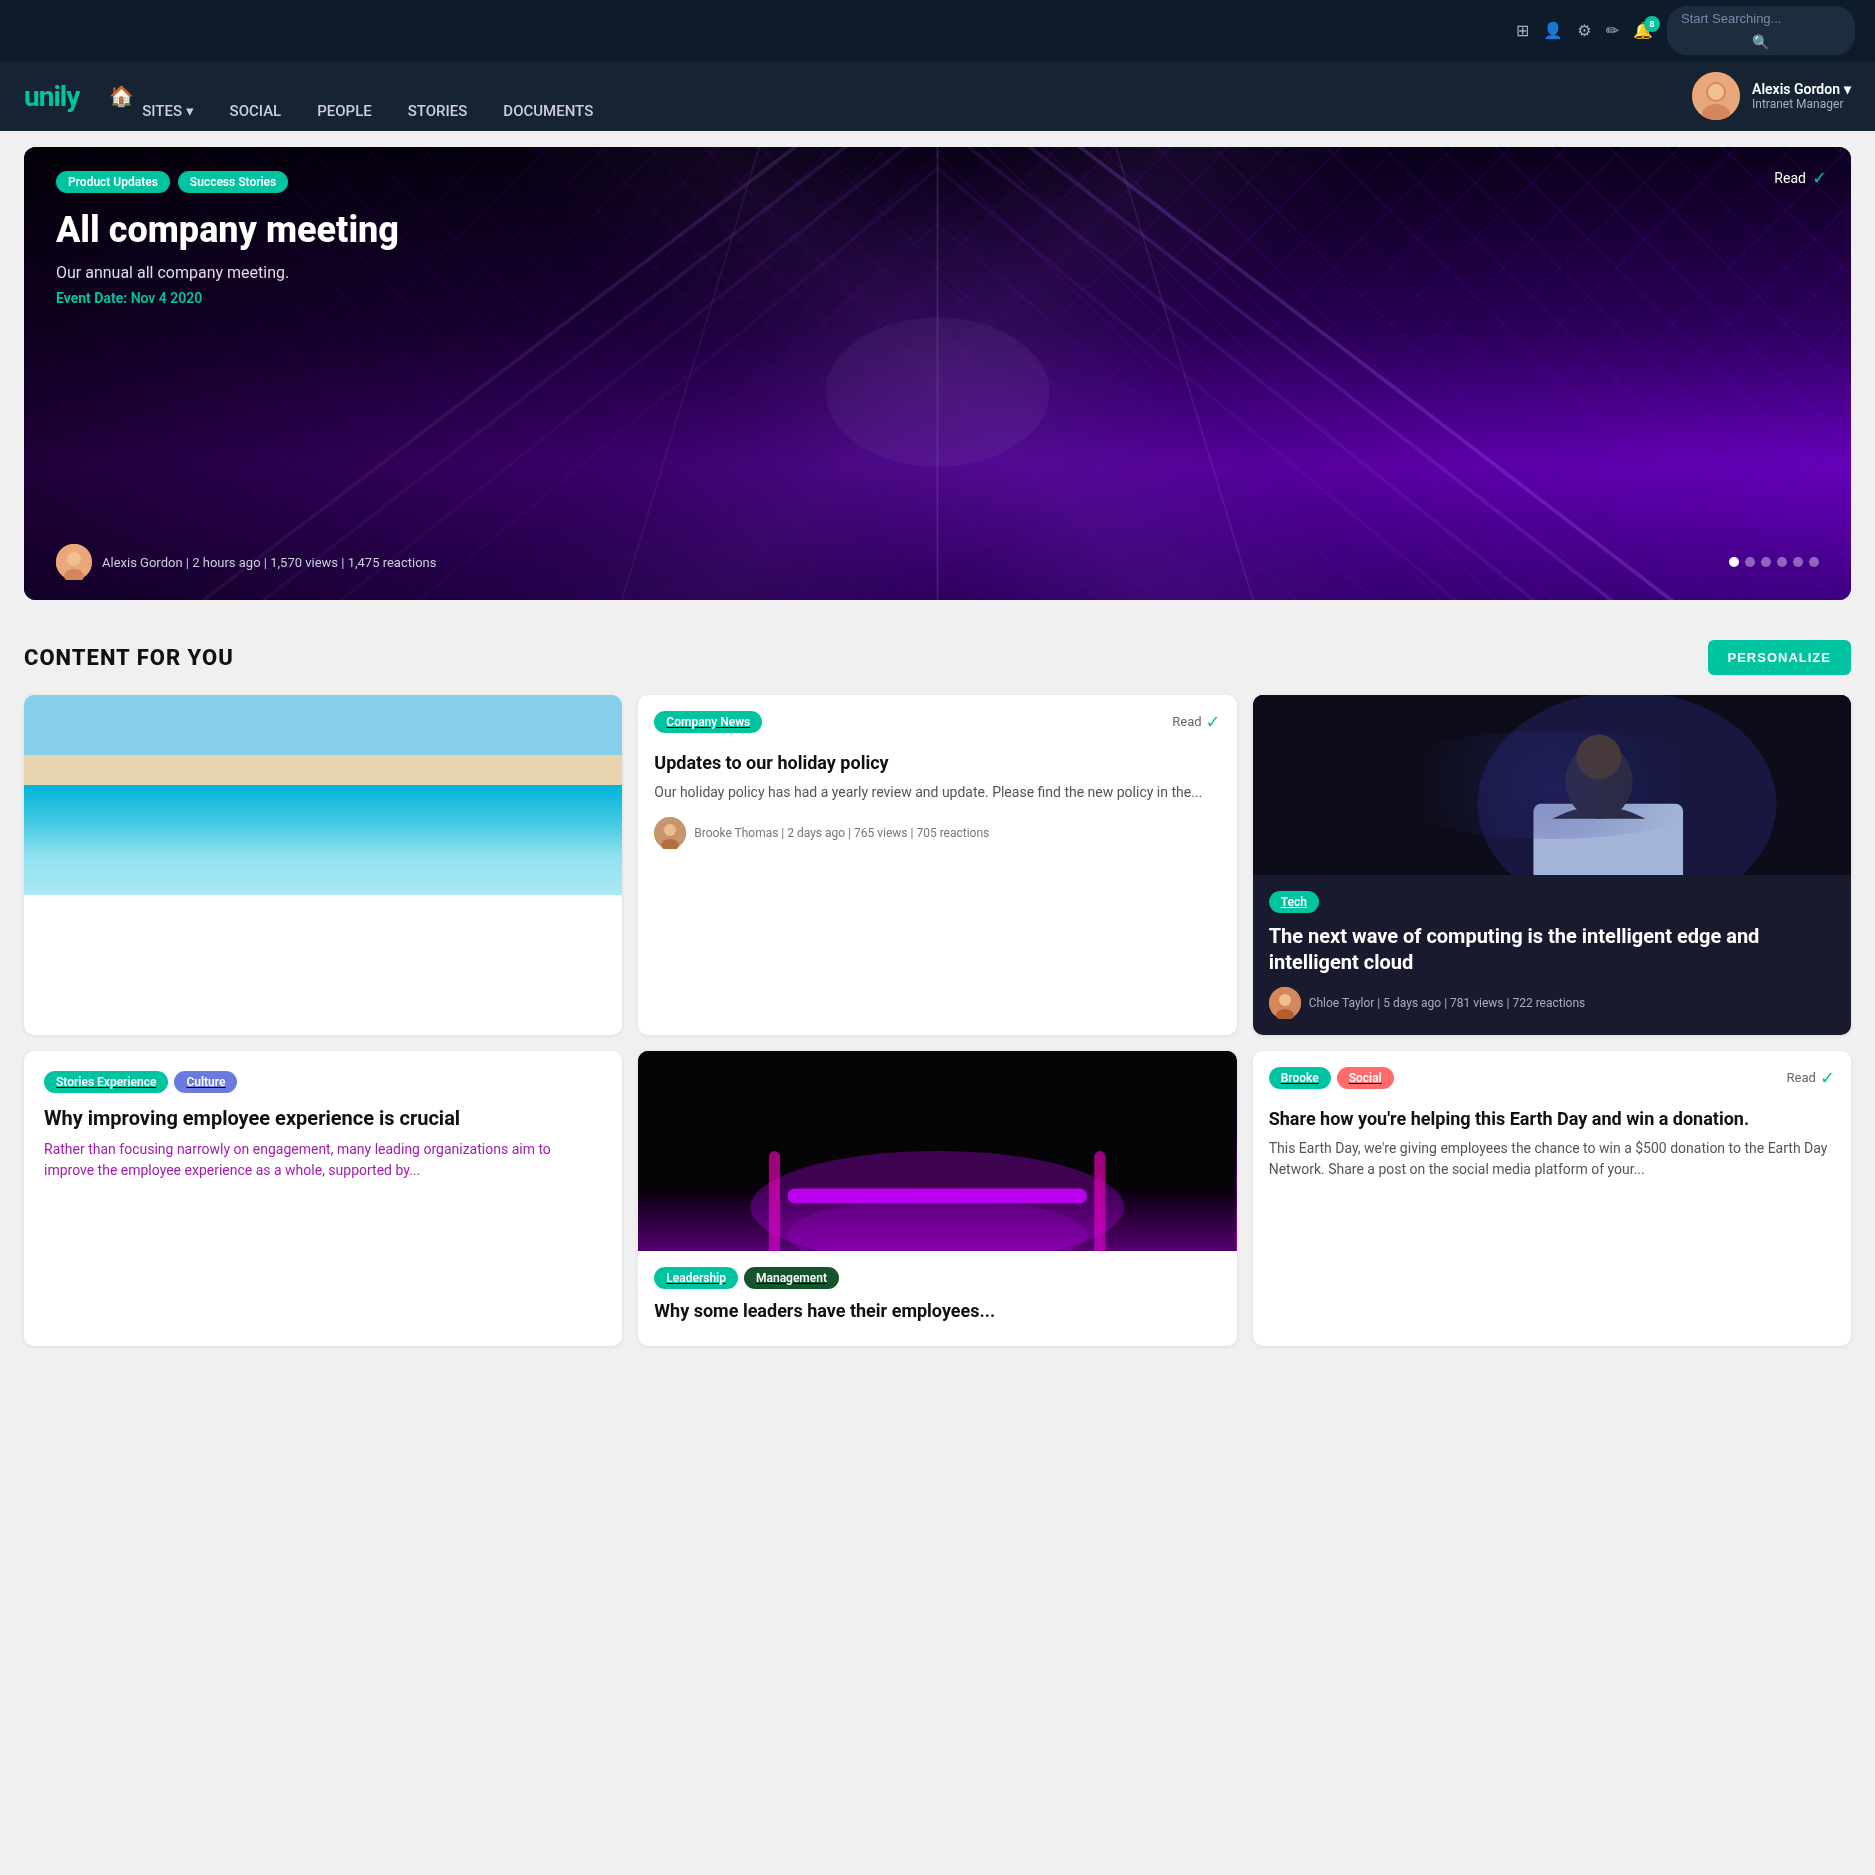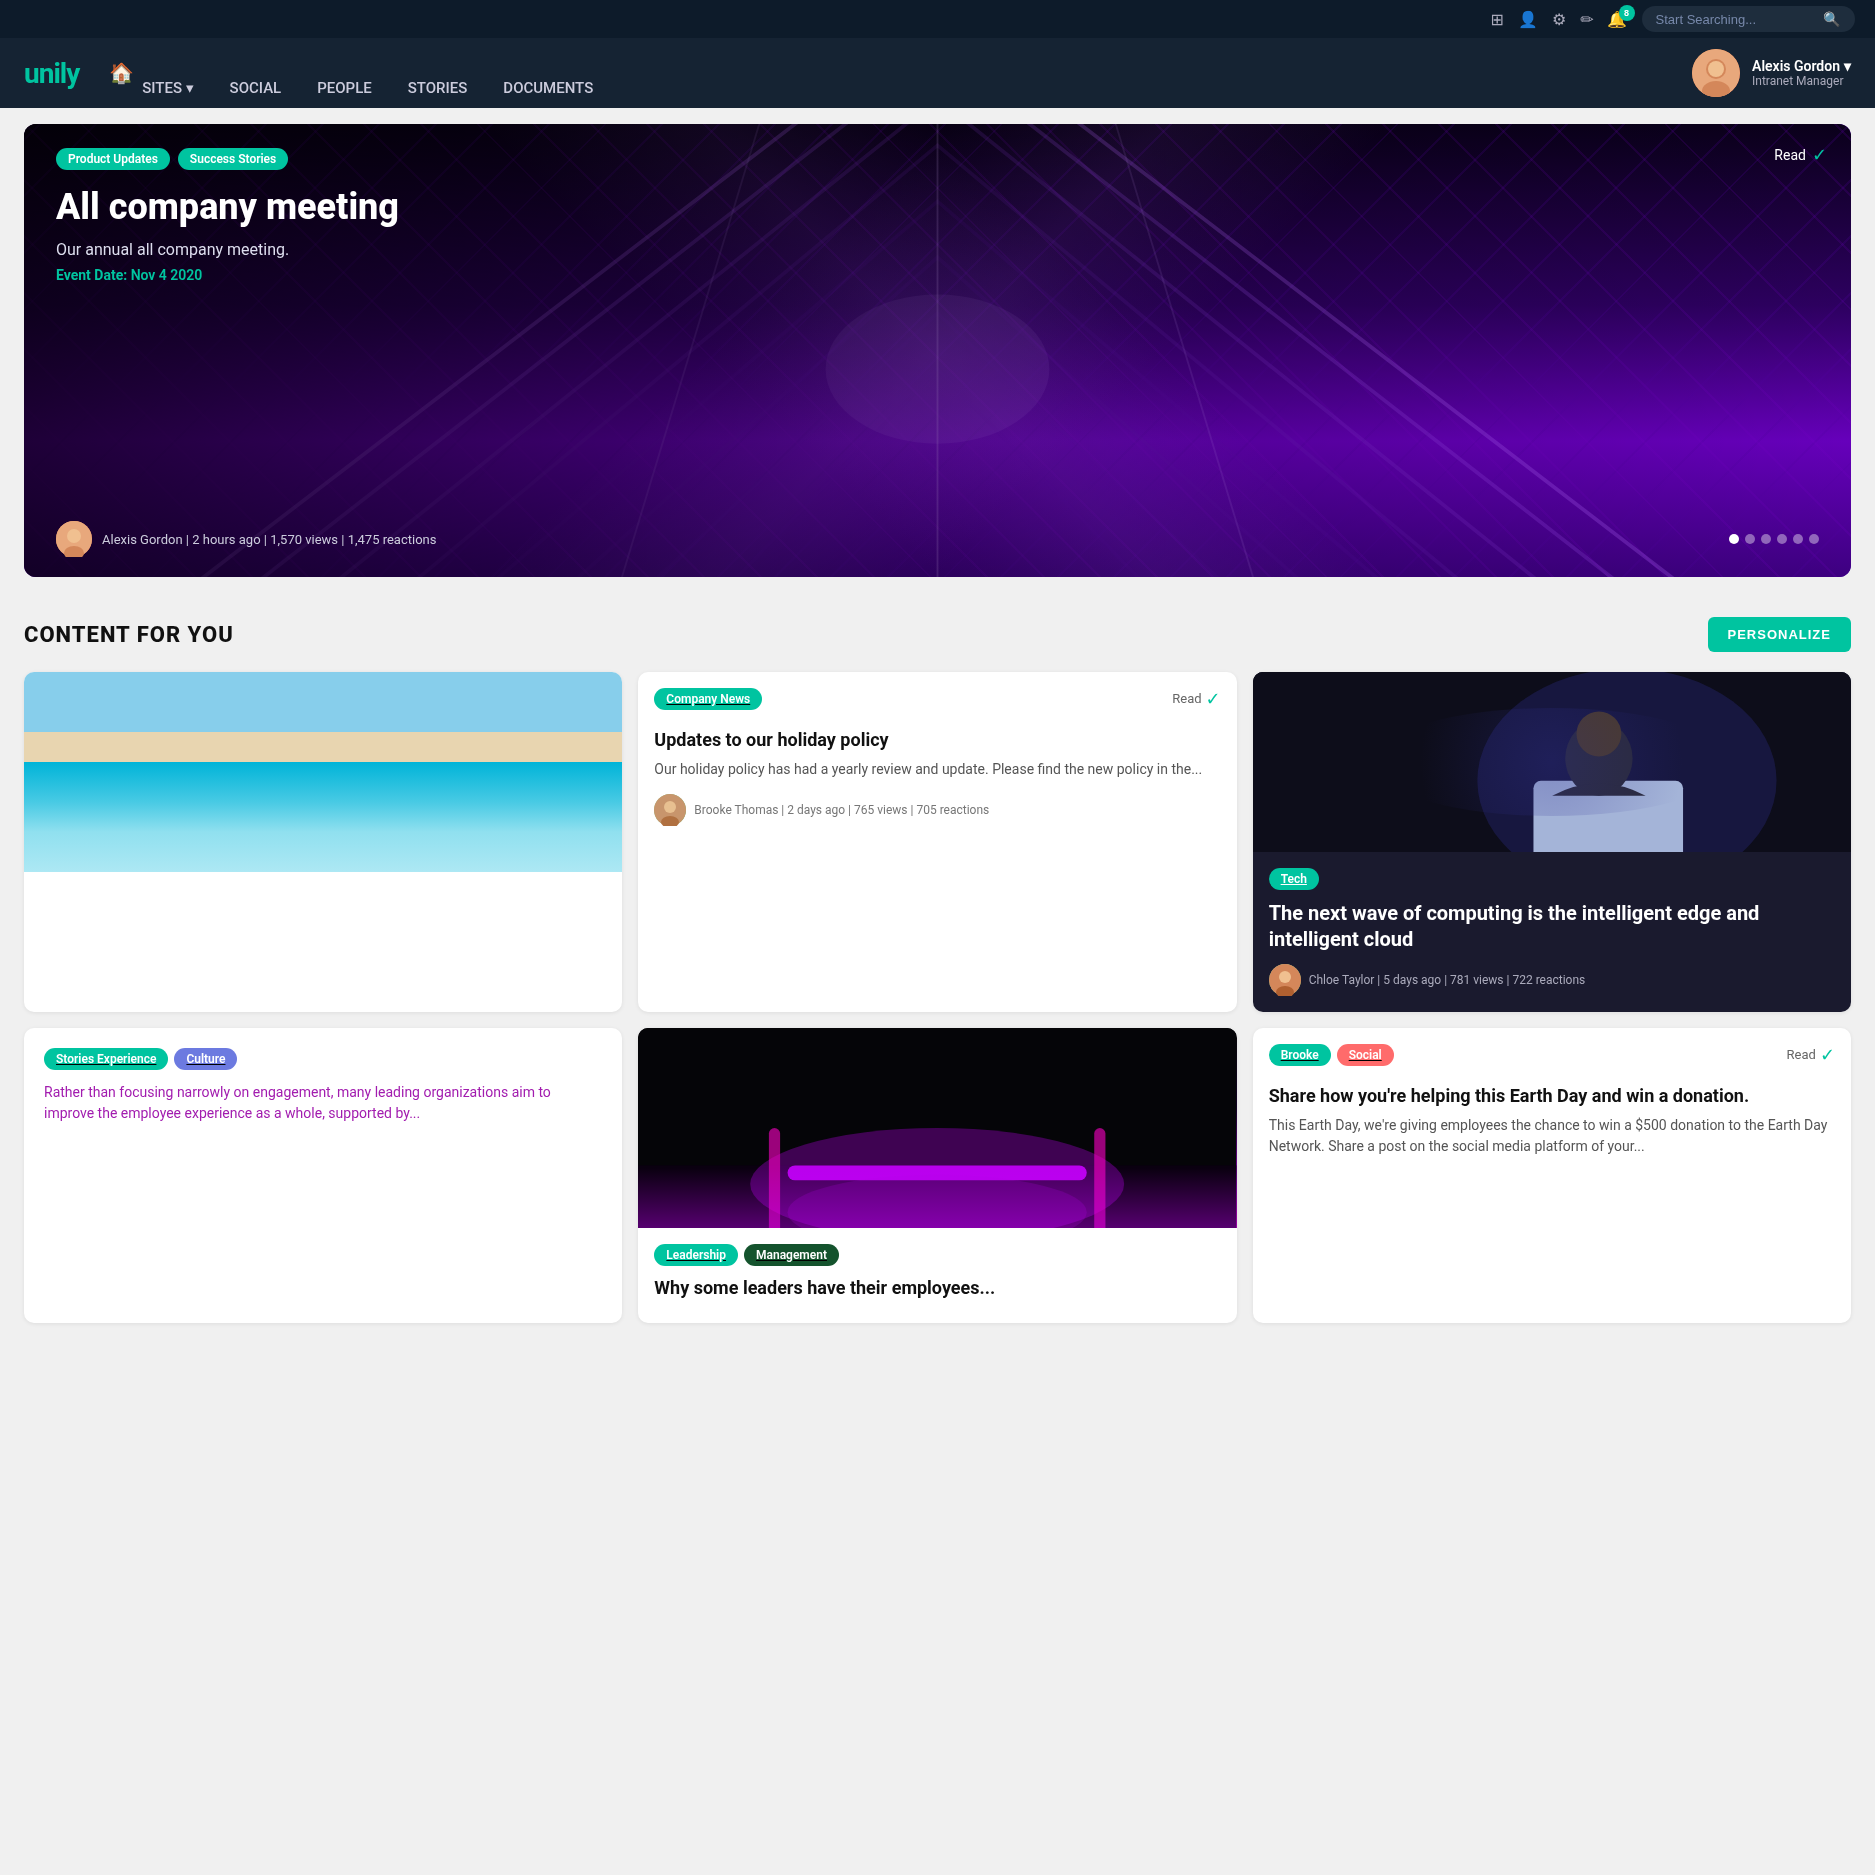--- a/index.html
+++ b/index.html
@@ -34,20 +34,21 @@
       width: 16px; height: 16px;
       display: flex; align-items: center; justify-content: center;
     }
     .search-bar {
       display: flex;
       align-items: center;
       background: #1e2d3d;
       border-radius: 20px;
       padding: 5px 14px;
       gap: 8px;
+      flex-direction: column;
     }
     .search-bar input {
       background: none;
       border: none;
       color: #ccd;
       font-size: 13px;
       outline: none;
       width: 160px;
     }
     .search-bar input::placeholder { color: #7788aa; }
@@ -500,20 +501,21 @@
   </div>
 
   <div class="cards-grid-row2">
 
     <div class="card">
       <div class="card-body card-no-img">
         <div class="card-tags" style="margin-bottom:12px">
           <span class="tag tag-emp-exp">Stories Experience</span>
           <span class="tag tag-culture">Culture</span>
         </div>
+        <h3 class="card-title">Why improving employee experience is crucial</h3>
         <p class="card-excerpt">Rather than focusing narrowly on engagement, many leading organizations aim to improve the employee experience as a whole, supported by...</p>
       </div>
     </div>
 
     <div class="card">
       <div class="img-neon" style="height:200px;position:relative;overflow:hidden">
         <svg width="100%" height="200" viewBox="0 0 320 200" preserveAspectRatio="xMidYMid slice">
           <rect width="320" height="200" fill="#050508"></rect>
           <rect x="0" y="120" width="320" height="80" fill="#0a0010"></rect>
 

